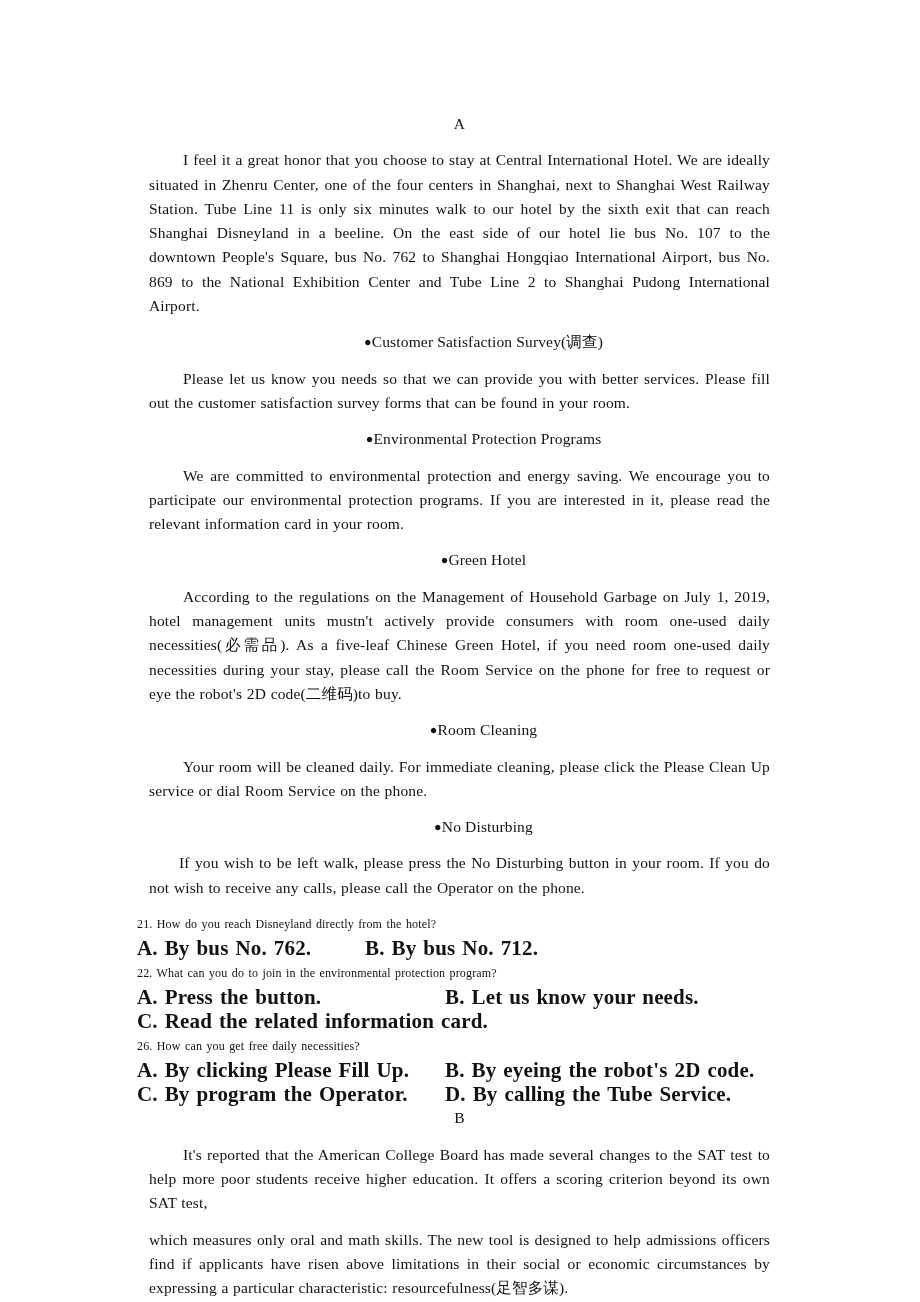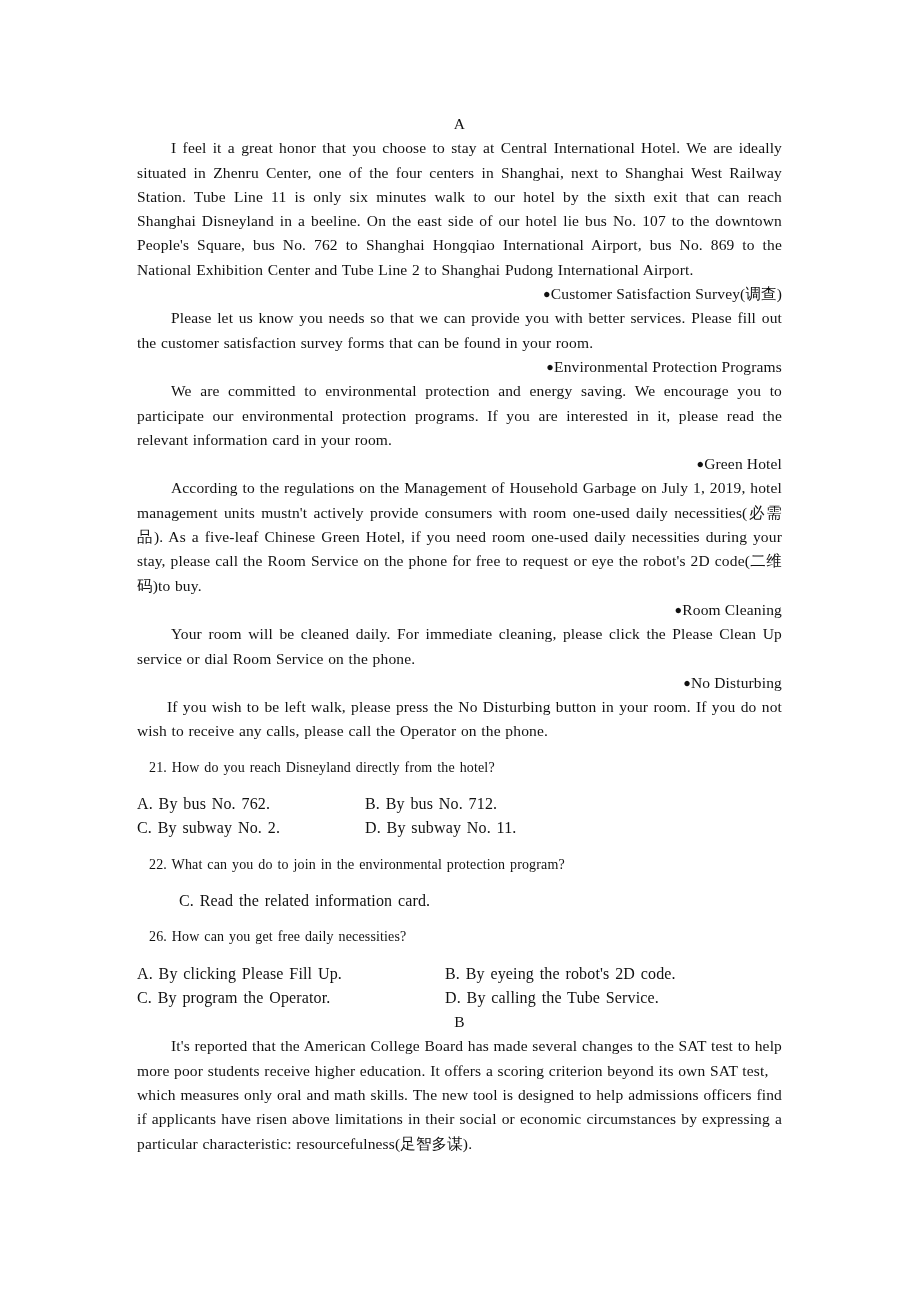--- a/index.html
+++ b/index.html
@@ -39,70 +39,71 @@
     letter-spacing: 0.2px;
   }
 
   .para {
     font-size: 15.5px;
     line-height: 24.3px;
     text-align: justify;
     text-justify: inter-word;
     letter-spacing: 0.15px;
     word-spacing: 0.6px;
-    margin: 0;
+    margin: 12px;
   }
 
   
   .indent-1 { text-indent: 30px; }
   .indent-2 { text-indent: 34px; }
 
   
   .bullet-line {
     font-size: 15.5px;
     line-height: 24.3px;
-    text-align: right;
+    text-align: center;
     letter-spacing: 0.15px;
     margin: 0;
     padding-left: 48px;
   }
   .bullet-glyph {
     font-size: 12.5px;
     vertical-align: 1px;
     margin-right: 0px;
   }
 
   
   .question {
-    font-size: 14px;
+    font-size: 12px;
     line-height: 24.3px;
     text-align: justify;
     letter-spacing: 0.15px;
     word-spacing: 1.2px;
-    margin: 12px;
+    margin: 0;
   }
 
   
   .opt-row {
-    font-size: 16px;
+    font-size: 21px;
     line-height: 24.3px;
     letter-spacing: 0.15px;
     margin: 0;
     display: flex;
     white-space: pre;
+    font-weight: bold;
   }
   .opt-a { word-spacing: 1.6px; }
   .opt-b { word-spacing: 1.6px; }
 
   
   .cols-wide .opt-a  { width: 228px; }
   .cols-mid  .opt-a  { width: 308px; }
   .cols-narrow .opt-a{ width: 308px; }
 
-  .q22-c { width: 318px; margin-left: 42px; }
+  .q22-c { width: 318px; }
 </style>
 </head>
 <body>
 
 <div id="page">
   <div id="content">
 
     <div class="section-letter">A</div>
 
     <p class="para indent-2">I feel it a great honor that you choose to stay at Central International Hotel. We are ideally situated in Zhenru Center, one of the four centers in Shanghai, next to Shanghai West Railway Station. Tube Line 11 is only six minutes walk to our hotel by the sixth exit that can reach Shanghai Disneyland in a beeline. On the east side of our hotel lie bus No. 107 to the downtown People's Square, bus No. 762 to Shanghai Hongqiao International Airport, bus No. 869 to the National Exhibition Center and Tube Line 2 to Shanghai Pudong International Airport.</p>
@@ -120,26 +121,26 @@
     <p class="para indent-2">Your room will be cleaned daily. For immediate cleaning, please click the Please Clean Up service or dial Room Service on the phone.</p>
 
     <p class="bullet-line"><span class="bullet-glyph">●</span><span>No Disturbing</span></p>
     <p class="para indent-1">If you wish to be left walk, please press the No Disturbing button in your room. If you do not wish to receive any calls, please call the Operator on the phone.</p>
 
     <p class="question">21. How do you reach Disneyland directly from the hotel?</p>
     <div class="opt-row cols-wide">
       <span class="opt-a">A. By bus No. 762.</span>
       <span class="opt-b">B. By bus No. 712.</span>
     </div>
-    <div class="opt-row cols-wide">
-      <span class="opt-a">C. By subway No. 2.</span>
-      <span class="opt-b">D. By subway No. 11.</span>
-    </div>
 
     <p class="question">22. What can you do to join in the environmental protection program?</p>
+    <div class="opt-row cols-mid">
+      <span class="opt-a">A. Press the button.</span>
+      <span class="opt-b">B. Let us know your needs.</span>
+    </div>
     <div class="opt-row">
       <span class="opt-a q22-c">C. Read the related information card.</span>
     </div>
 
     <p class="question">26. How can you get free daily necessities?</p>
     <div class="opt-row cols-narrow">
       <span class="opt-a">A. By clicking Please Fill Up.</span>
       <span class="opt-b">B. By eyeing the robot's 2D code.</span>
     </div>
     <div class="opt-row cols-narrow">

